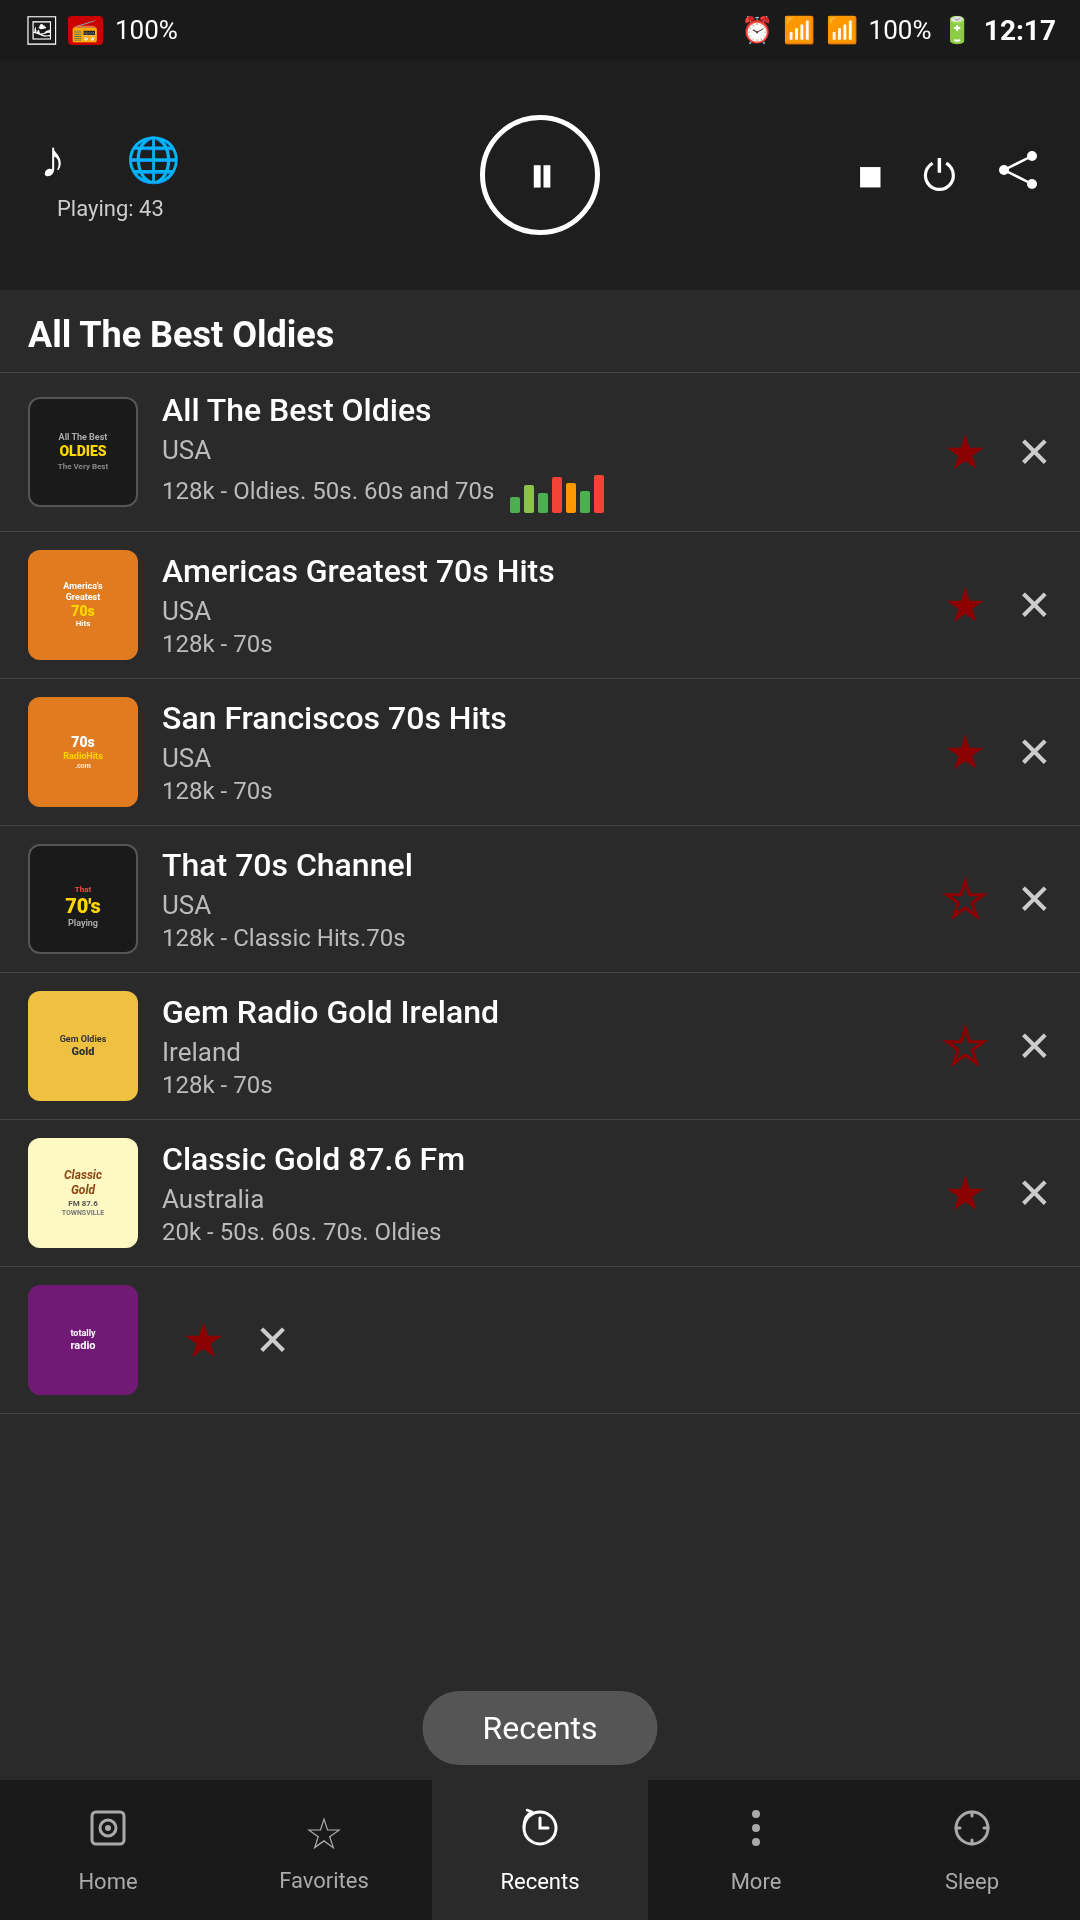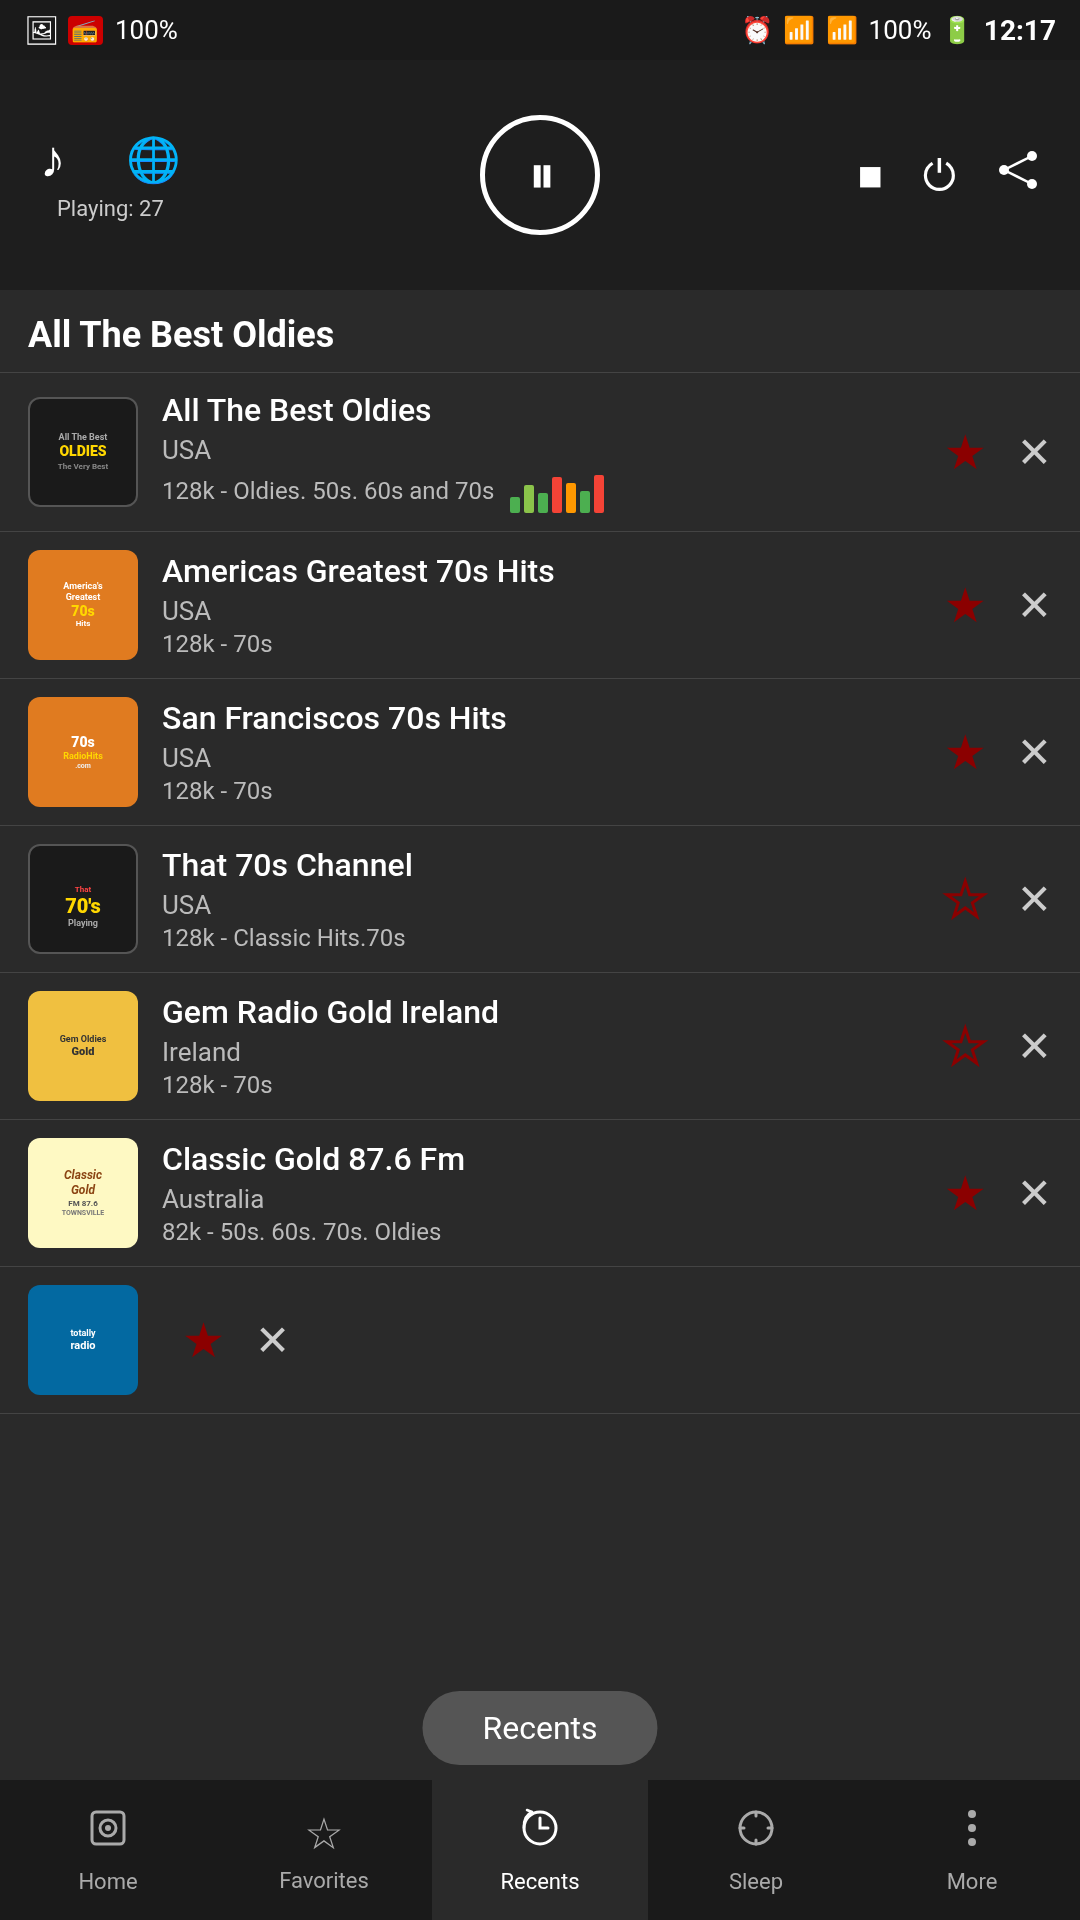--- a/index.html
+++ b/index.html
@@ -137,21 +137,21 @@
       border: 2px solid #555;
     }
     .logo-gem {
       background: #f0c040;
     }
     .logo-classic {
       background: #fef9c3;
       color: #333;
     }
     .logo-totally {
-      background: #0369a1;
+      background: #701a75;
     }
 
     .station-info {
       flex: 1;
       min-width: 0;
     }
     .station-name {
       font-size: 32px;
       font-weight: 500;
       color: #fff;
@@ -263,21 +263,21 @@
     <span style="font-size:28px;font-weight:bold;">12:17</span>
   </div>
 </div>
 
 <div class="player-header">
   <div style="display:flex;flex-direction:column;align-items:center;gap:6px;">
     <div class="left-icons-row">
       <span style="font-size:52px;color:#fff;">♪</span>
       <span style="font-size:44px;color:#fff;">🌐</span>
     </div>
-    <span style="font-size:22px;color:#ccc;">Playing: 27</span>
+    <span style="font-size:22px;color:#ccc;">Playing: 43</span>
   </div>
 
   <div class="player-center">
     <div class="pause-btn">
       <span style="font-size:54px;color:#fff;letter-spacing:-4px;">⏸</span>
     </div>
   </div>
 
   <div class="player-right-icons">
     <span style="font-size:42px;color:#fff;">■</span>
@@ -409,21 +409,21 @@
       <div style="color:#333;font-size:9px;font-weight:bold;text-align:center;line-height:1.3;padding:4px;">
         <div style="font-style:italic;font-size:12px;color:#8b4513;">Classic</div>
         <div style="font-style:italic;font-size:12px;color:#8b4513;">Gold</div>
         <div style="font-size:8px;color:#555;">FM 87.6</div>
         <div style="font-size:7px;color:#777;">TOWNSVILLE</div>
       </div>
     </div>
     <div class="station-info">
       <div class="station-name">Classic Gold 87.6 Fm</div>
       <div class="station-country">Australia</div>
-      <div class="station-details">82k - 50s. 60s. 70s. Oldies</div>
+      <div class="station-details">20k - 50s. 60s. 70s. Oldies</div>
     </div>
     <div class="station-actions">
       <span class="star-btn star-filled">★</span>
       <span class="close-btn">✕</span>
     </div>
   </div>
 
   <div class="station-item" style="min-height:100px;">
     <div class="station-logo logo-totally">
       <div style="color:#fff;font-size:10px;font-weight:bold;text-align:center;line-height:1.2;padding:4px;">
@@ -462,39 +462,39 @@
   <div class="nav-item active">
     <span class="nav-icon">
       <svg width="44" height="44" viewBox="0 0 44 44" fill="none">
         <circle cx="22" cy="22" r="16" stroke="#fff" stroke-width="3"></circle>
         <polyline points="22,12 22,22 30,22" stroke="#fff" stroke-width="3" stroke-linecap="round"></polyline>
         <path d="M6,22 Q5,10 14,6" stroke="#fff" stroke-width="2.5" stroke-linecap="round" fill="none"></path>
         <polyline points="9,4 14,6 10,10" stroke="#fff" stroke-width="2.5" stroke-linecap="round" stroke-linejoin="round" fill="none"></polyline>
       </svg>
     </span>
     <span class="nav-label">Recents</span>
+  </div>
+
+  <div class="nav-item">
+    <span class="nav-icon">
+      <svg width="44" height="44" viewBox="0 0 44 44" fill="none">
+        <circle cx="22" cy="8" r="4" fill="#aaa"></circle>
+        <circle cx="22" cy="22" r="4" fill="#aaa"></circle>
+        <circle cx="22" cy="36" r="4" fill="#aaa"></circle>
+      </svg>
+    </span>
+    <span class="nav-label">More</span>
   </div>
 
   <div class="nav-item">
     <span class="nav-icon">
       <svg width="44" height="44" viewBox="0 0 44 44" fill="none">
         <circle cx="22" cy="22" r="16" stroke="#aaa" stroke-width="3"></circle>
         <line x1="22" y1="6" x2="22" y2="10" stroke="#aaa" stroke-width="3" stroke-linecap="round"></line>
         <line x1="22" y1="34" x2="22" y2="38" stroke="#aaa" stroke-width="3" stroke-linecap="round"></line>
         <line x1="6" y1="22" x2="10" y2="22" stroke="#aaa" stroke-width="3" stroke-linecap="round"></line>
         <line x1="34" y1="22" x2="38" y2="22" stroke="#aaa" stroke-width="3" stroke-linecap="round"></line>
       </svg>
     </span>
     <span class="nav-label">Sleep</span>
   </div>
 
-  <div class="nav-item">
-    <span class="nav-icon">
-      <svg width="44" height="44" viewBox="0 0 44 44" fill="none">
-        <circle cx="22" cy="8" r="4" fill="#aaa"></circle>
-        <circle cx="22" cy="22" r="4" fill="#aaa"></circle>
-        <circle cx="22" cy="36" r="4" fill="#aaa"></circle>
-      </svg>
-    </span>
-    <span class="nav-label">More</span>
-  </div>
-
 </div>
 
 </body></html>

